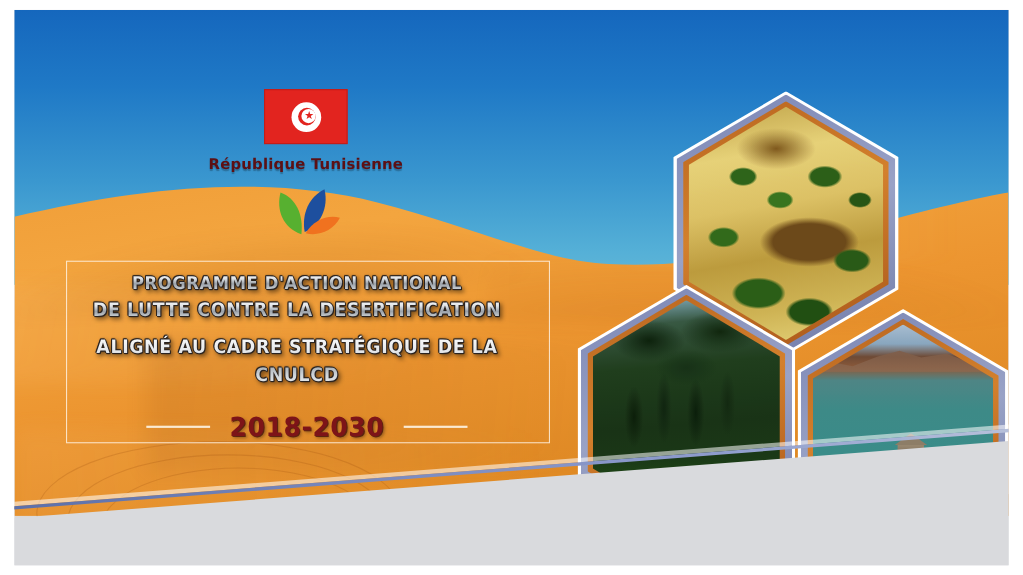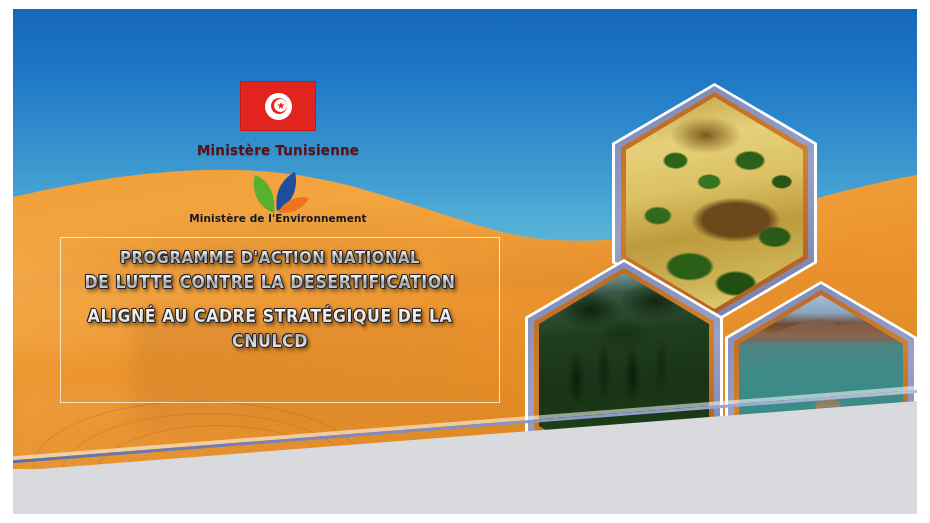--- a/index.html
+++ b/index.html
@@ -287,33 +287,37 @@
   <div class="grey-rule"></div>
 
   <div class="flag">
     <div class="disc">
       <div class="cres"></div>
       <div class="cres2"></div>
       <div class="star">★</div>
     </div>
   </div>
 
-  <div class="rep-label">Ministère Tunisienne</div>
+  <div class="rep-label">République Tunisienne</div>
 
   <div class="leaf-logo">
     <svg viewBox="0 0 72 48" width="72" height="48" aria-hidden="true">
       <path d="M33 46 C16 40 10 24 14 8 C28 13 35 28 33 46 Z" fill="#57b030"></path>
       <path d="M36 44 C33 27 40 12 54 5 C58 22 50 38 36 44 Z" fill="#1d4f9e"></path>
       <path d="M37 45 C44 33 57 28 68 31 C62 43 48 48 37 45 Z" fill="#f0721f"></path>
     </svg>
   </div>
 
-  <div class="min-label">Ministère de l'Environnement</div>
 
   <div class="title-frame"></div>
   <div class="title-block">
     <div class="tline l1">PROGRAMME D'ACTION NATIONAL</div>
     <div class="tline l2">DE LUTTE CONTRE LA DESERTIFICATION</div>
     <div class="tline l3">ALIGNÉ AU CADRE STRATÉGIQUE DE LA CNULCD</div>
   </div>
 
+  <div class="year-row">
+    <div class="yr-rule"></div>
+    <div class="year">2018-2030</div>
+    <div class="yr-rule"></div>
+  </div>
 
 </div>
 
 </body></html>

